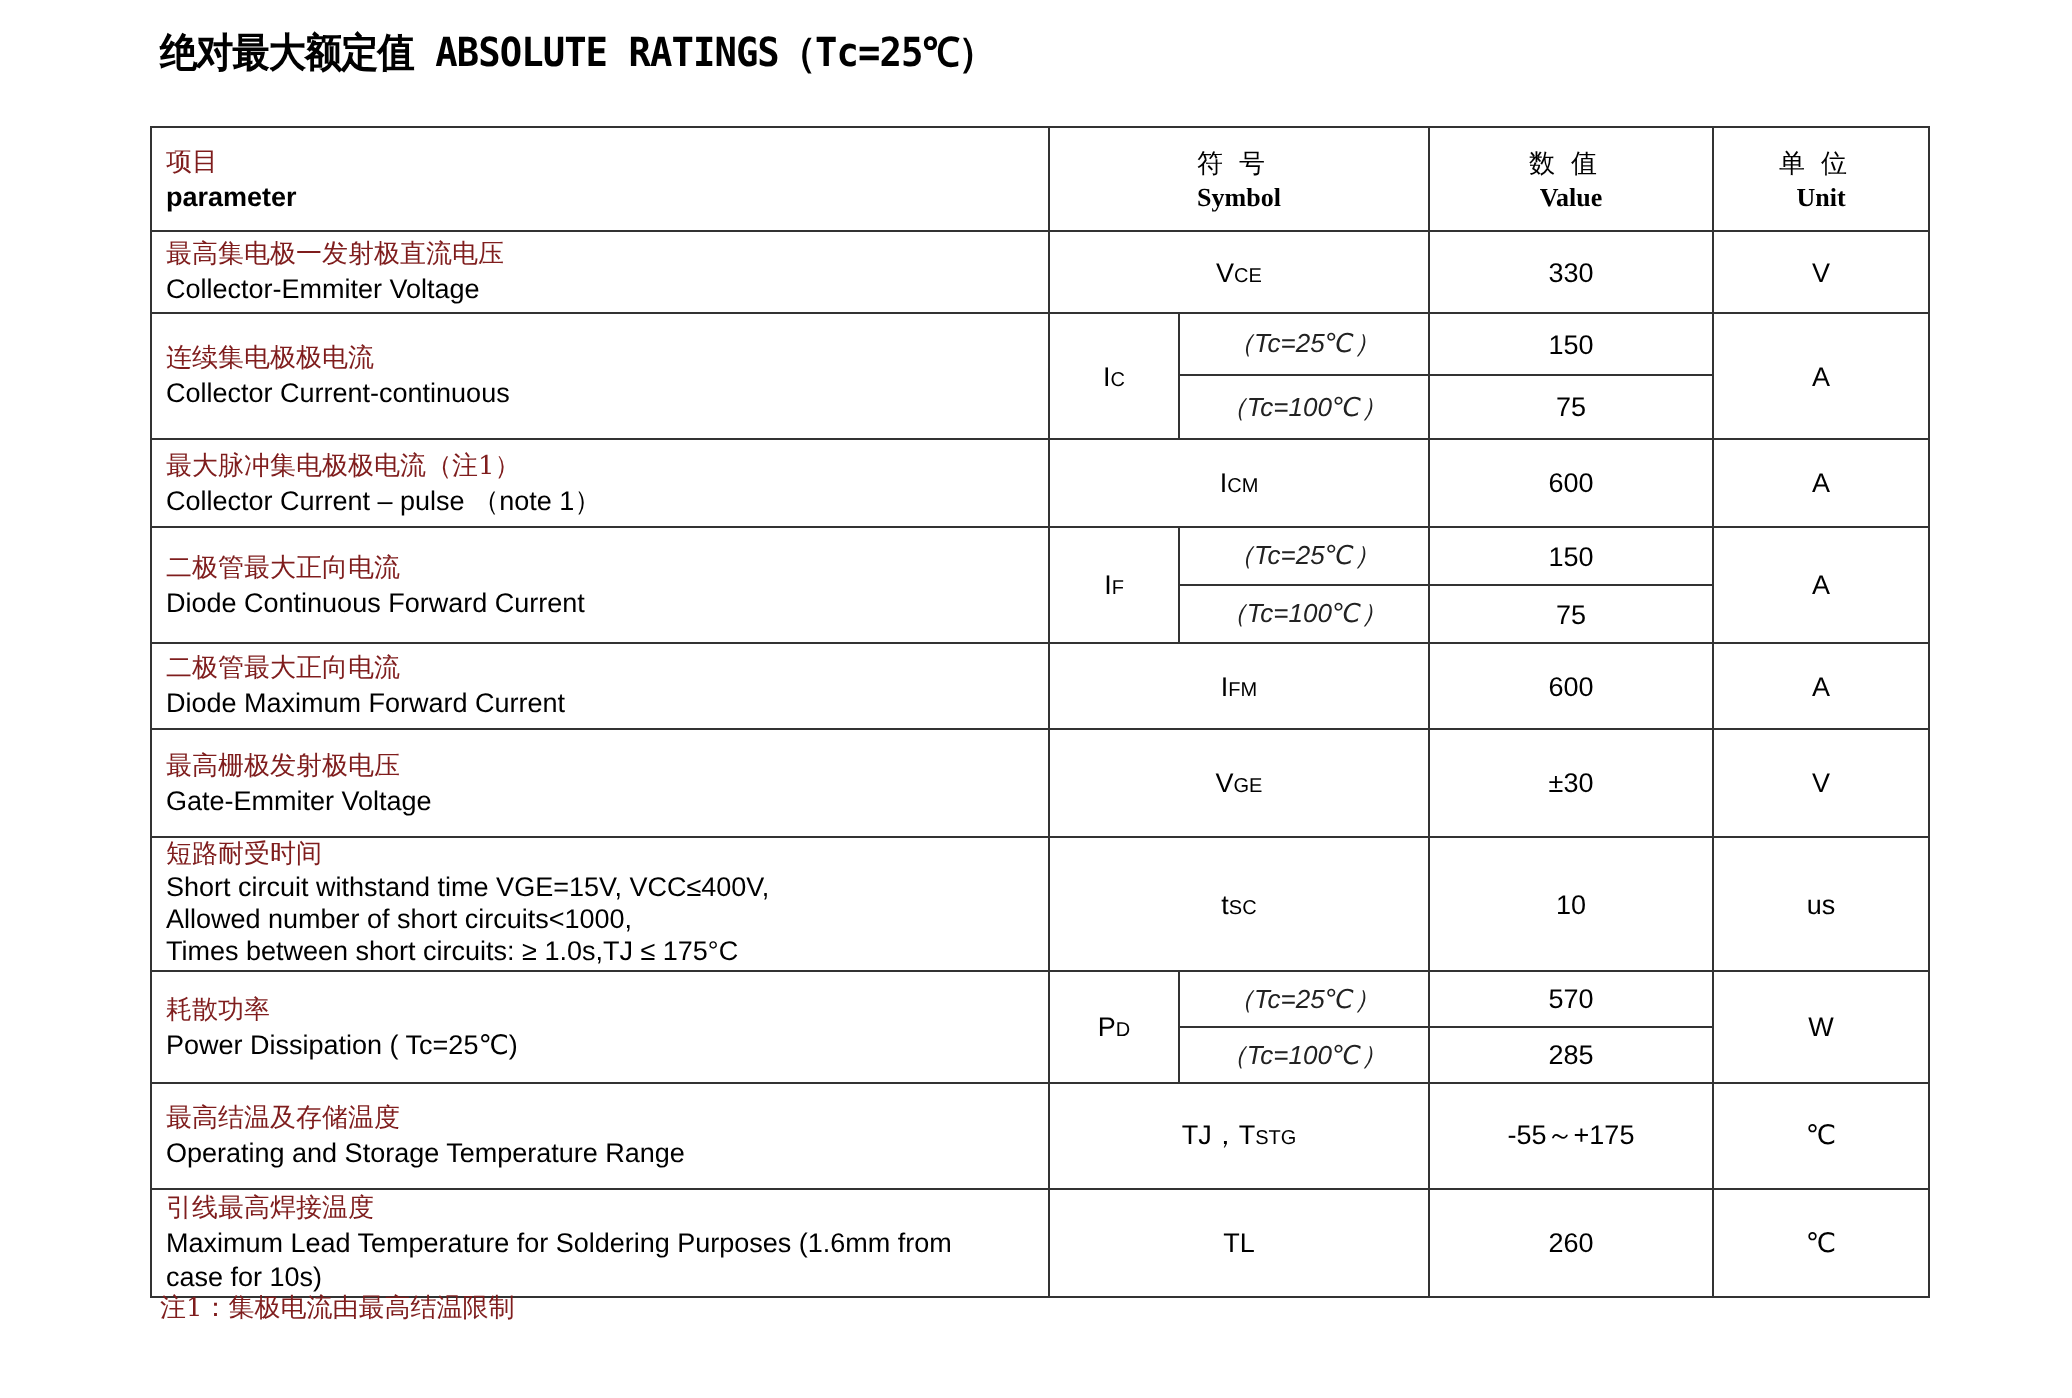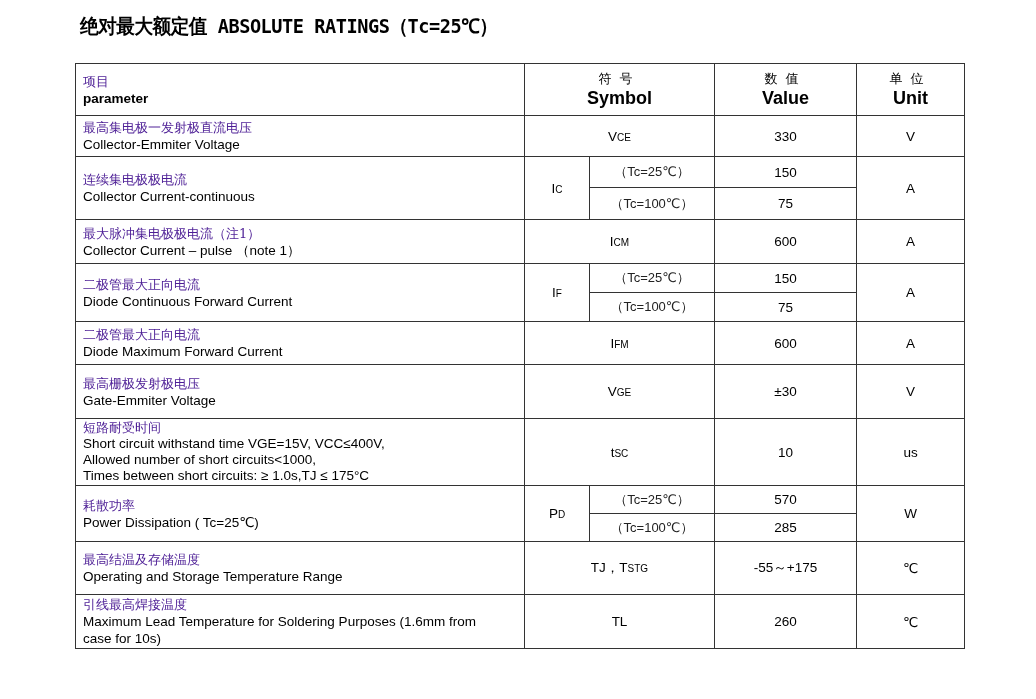--- a/index.html
+++ b/index.html
@@ -1,27 +1,27 @@
 <!DOCTYPE html>
 <html><head>
 <meta charset="utf-8">
 <style>
   html,body{margin:0;padding:0;background:#fff;}
   body{width:1036px;height:699px;position:relative;overflow:hidden;font-family:"Liberation Sans","DejaVu Sans",sans-serif;color:#000;}
   .title{position:absolute;left:80px;top:12px;font-size:20px;font-weight:bold;font-family:"DejaVu Sans Mono","Liberation Mono",monospace;letter-spacing:-0.5px;transform:scaleX(0.93);transform-origin:left;}
   table{position:absolute;left:75px;top:63px;border-collapse:collapse;table-layout:fixed;width:889px;}
   td{border:1.3px solid #333;padding:0;font-size:13.5px;vertical-align:middle;}
   td.param{padding-left:7px;line-height:17px;}
-  .cn{font-family:"DejaVu Serif","Liberation Serif",serif;font-size:13px;color:#4c1d95;}
+  .cn{font-family:"DejaVu Serif","Liberation Serif",serif;font-size:13px;color:#7f1d1d;}
   .en{font-size:13.5px;}
   .c{text-align:center;}
   .hdr-cn{font-family:Liberation Mono, monospace;font-size:13px;letter-spacing:8px;}
-  .hdr-en{font-family:Liberation Sans, sans-serif;font-weight:bold;font-size:18px;}
+  .hdr-en{font-family:Liberation Serif, serif;font-weight:bold;font-size:13px;}
   sub{font-size:10px;vertical-align:baseline;position:relative;top:0;}
-  .cond{font-size:13px;color:#222;}
+  .cond{font-size:13px;color:#222;font-style:italic;}
   .notes{position:absolute;left:80px;top:646px;font-size:13px;line-height:18px;}
 </style>
 </head>
 <body>
 
 <div class="title">绝对最大额定值 ABSOLUTE RATINGS（Tc=25℃）</div>
 
 <table>
   <colgroup>
       <col style="width:449px">
@@ -164,13 +164,14 @@
           <div class="en">case for 10s)</div>
         </td>
     <td colspan="2" class="c"><span>TL</span></td>
     <td class="c">260</td>
     <td class="c">℃</td>
   </tr>
 </tbody>
   </table>
 
 <div class="notes">
+  <div class="cn">注1：集极电流由最高结温限制</div>
 </div>
 
 </body></html>

